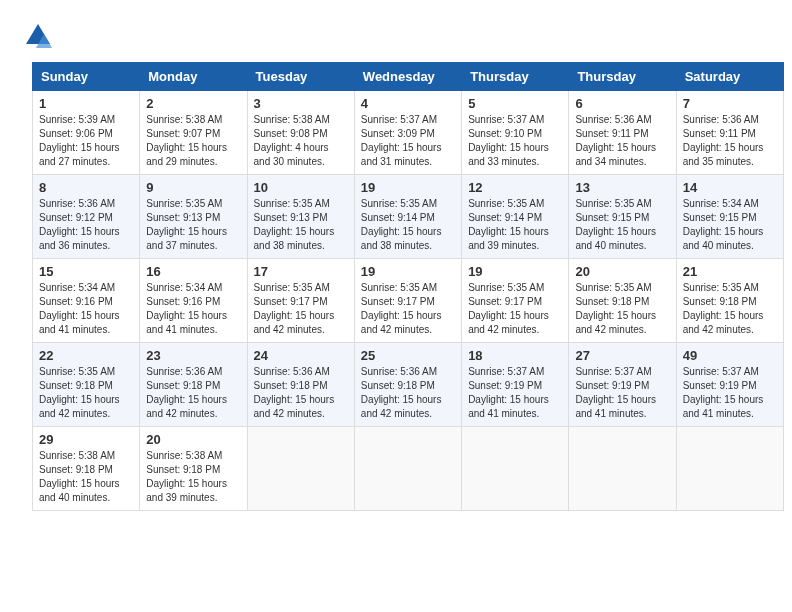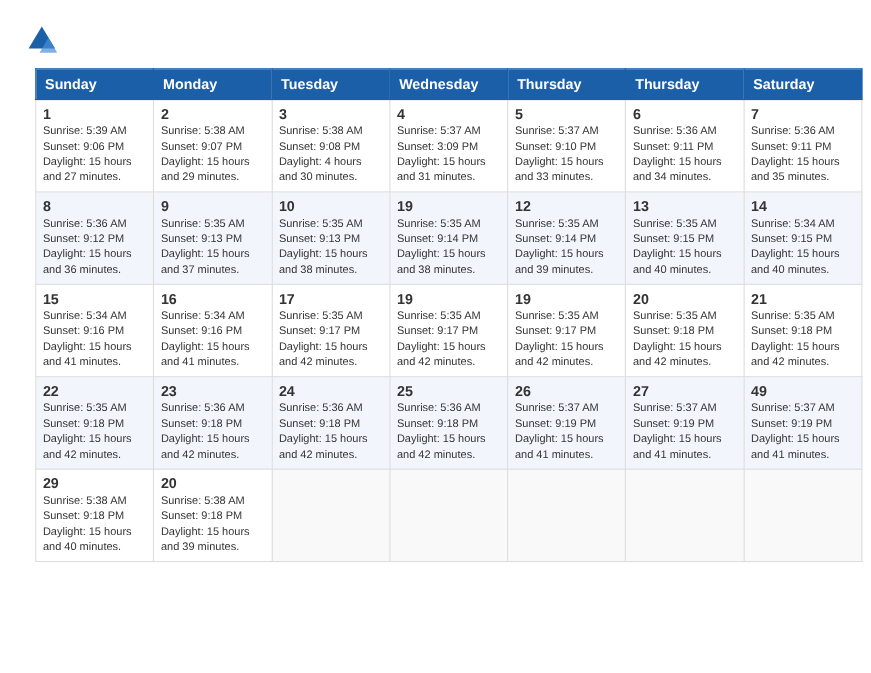--- a/index.html
+++ b/index.html
@@ -310,21 +310,21 @@
         </td>
         <td>
           <span class="day-num">25</span>
           <div class="cell-content">
             <span>Sunrise: 5:36 AM</span><br>
             <span>Sunset: 9:18 PM</span><br>
             <span>Daylight: 15 hours and 42 minutes.</span>
           </div>
         </td>
         <td>
-          <span class="day-num">26</span>
+          <span class="day-num">18</span>
           <div class="cell-content">
             <span>Sunrise: 5:37 AM</span><br>
             <span>Sunset: 9:19 PM</span><br>
             <span>Daylight: 15 hours and 41 minutes.</span>
           </div>
         </td>
         <td>
           <span class="day-num">27</span>
           <div class="cell-content">
             <span>Sunrise: 5:37 AM</span><br>

